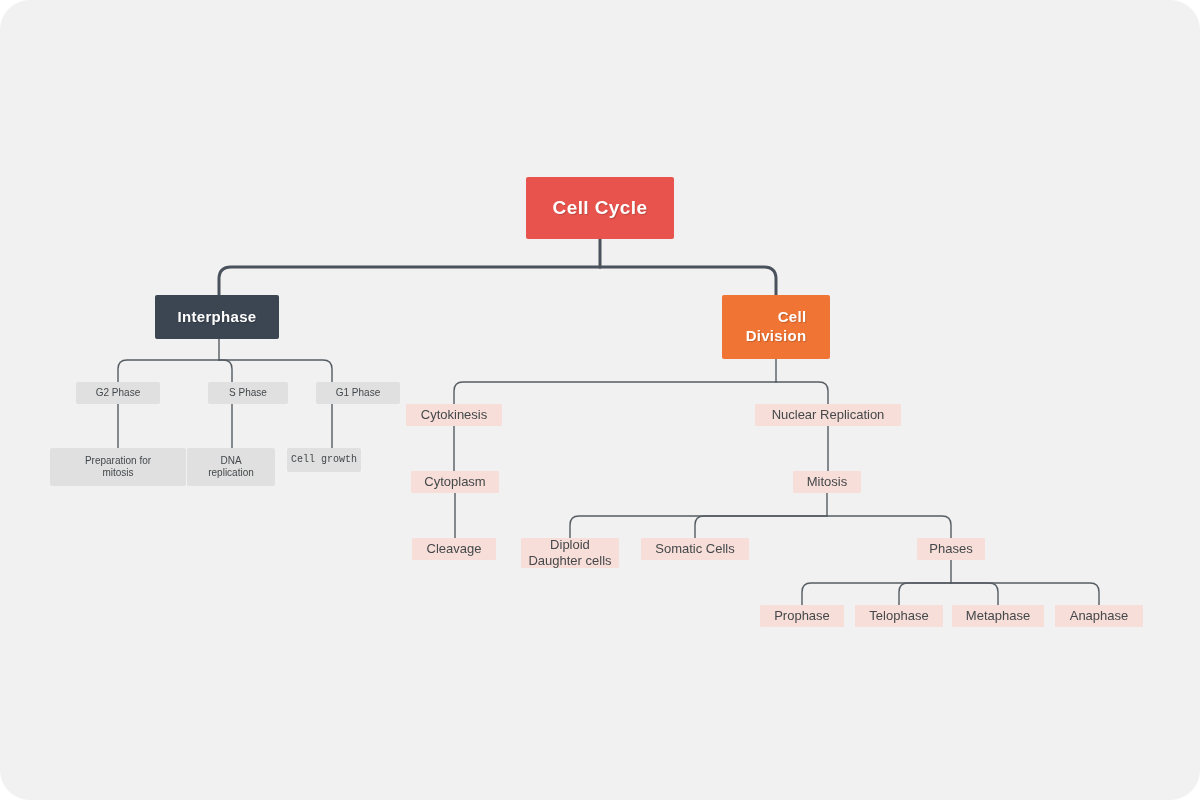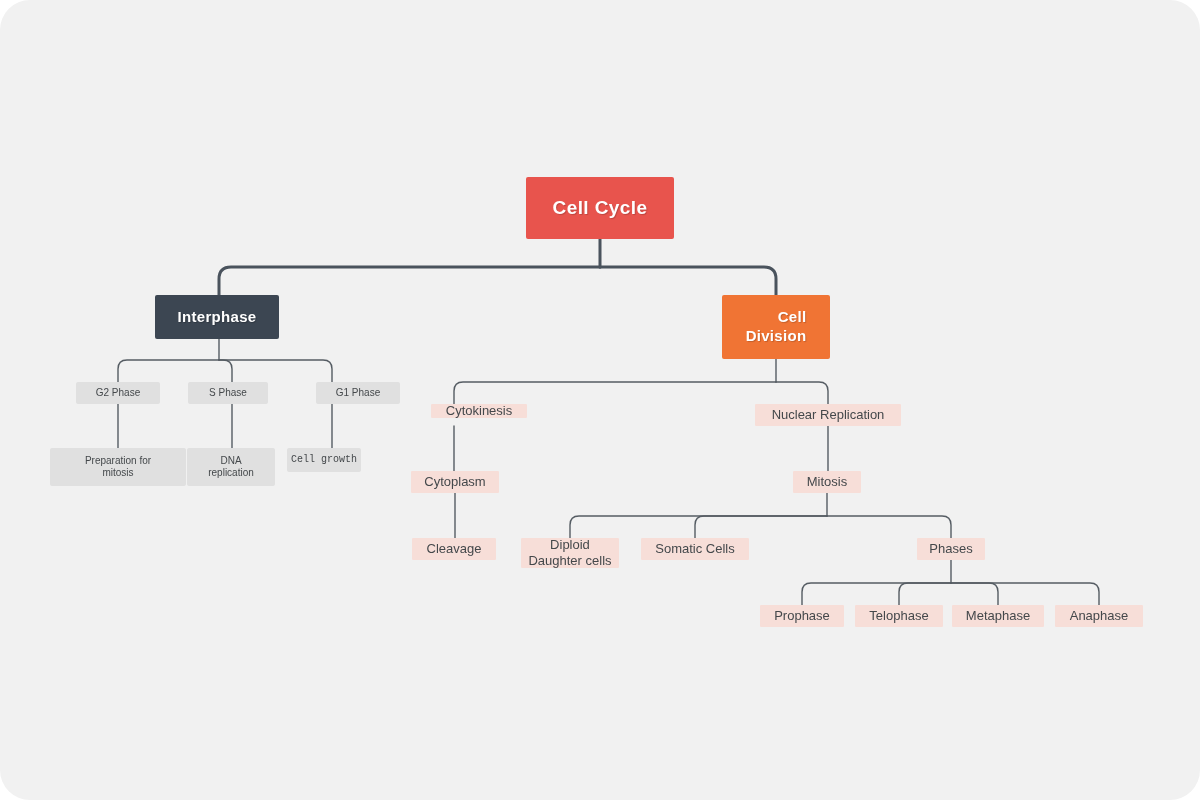--- a/index.html
+++ b/index.html
@@ -111,28 +111,28 @@
       <path d="M951,583 L908,583 Q899,583 899,592 L899,605" fill="none" stroke="#555c63" stroke-width="1.4" stroke-linecap="round"></path>
       <path d="M951,583 L989,583 Q998,583 998,592 L998,605" fill="none" stroke="#555c63" stroke-width="1.4" stroke-linecap="round"></path>
       <path d="M951,583 L1090,583 Q1099,583 1099,592 L1099,605" fill="none" stroke="#555c63" stroke-width="1.4" stroke-linecap="round"></path>
     </svg>
   <div id="nodes">
       <div class="node root" style="left: 526px; top: 177px; width: 148px; height: 62px;">Cell Cycle</div>
       <div class="node dark" style="left: 155px; top: 295px; width: 124px; height: 44px;">Interphase</div>
       <div class="node orange" style="left: 722px; top: 295px; width: 108px; height: 64px;">Cell
 Division</div>
       <div class="node grey" style="left: 76px; top: 382px; width: 84px; height: 22px;">G2 Phase</div>
-      <div class="node grey" style="left: 188px; top: 382px; width: 80px; height: 22px;">S Phase</div>
+      <div class="node grey" style="left: 208px; top: 382px; width: 80px; height: 22px;">S Phase</div>
       <div class="node grey" style="left: 290px; top: 382px; width: 84px; height: 22px; margin-left: 26px;">G1 Phase</div>
       <div class="node grey" style="left: 50px; top: 448px; width: 136px; height: 38px;">Preparation for
 mitosis</div>
       <div class="node grey" style="left: 187px; top: 448px; width: 88px; height: 38px;">DNA
 replication</div>
       <div class="node grey" style="left: 287px; top: 448px; width: 74px; height: 24px; font-family: Liberation Mono, monospace;">Cell growth</div>
-      <div class="node pink" style="left: 406px; top: 404px; width: 96px; height: 14px; margin-left: 25px;">Cytokinesis</div>
+      <div class="node pink" style="left: 406px; top: 404px; width: 96px; height: 22px;">Cytokinesis</div>
       <div class="node pink" style="left: 755px; top: 404px; width: 146px; height: 22px;">Nuclear Replication</div>
       <div class="node pink" style="left: 411px; top: 471px; width: 88px; height: 22px;">Cytoplasm</div>
       <div class="node pink" style="left: 793px; top: 471px; width: 68px; height: 22px;">Mitosis</div>
       <div class="node pink" style="left: 412px; top: 538px; width: 84px; height: 22px;">Cleavage</div>
       <div class="node pink" style="left: 521px; top: 538px; width: 98px; height: 30px;">Diploid
 Daughter cells</div>
       <div class="node pink" style="left: 641px; top: 538px; width: 108px; height: 22px;">Somatic Cells</div>
       <div class="node pink" style="left: 917px; top: 538px; width: 68px; height: 22px;">Phases</div>
       <div class="node pink" style="left: 760px; top: 605px; width: 84px; height: 22px;">Prophase</div>
       <div class="node pink" style="left: 855px; top: 605px; width: 88px; height: 22px;">Telophase</div>

